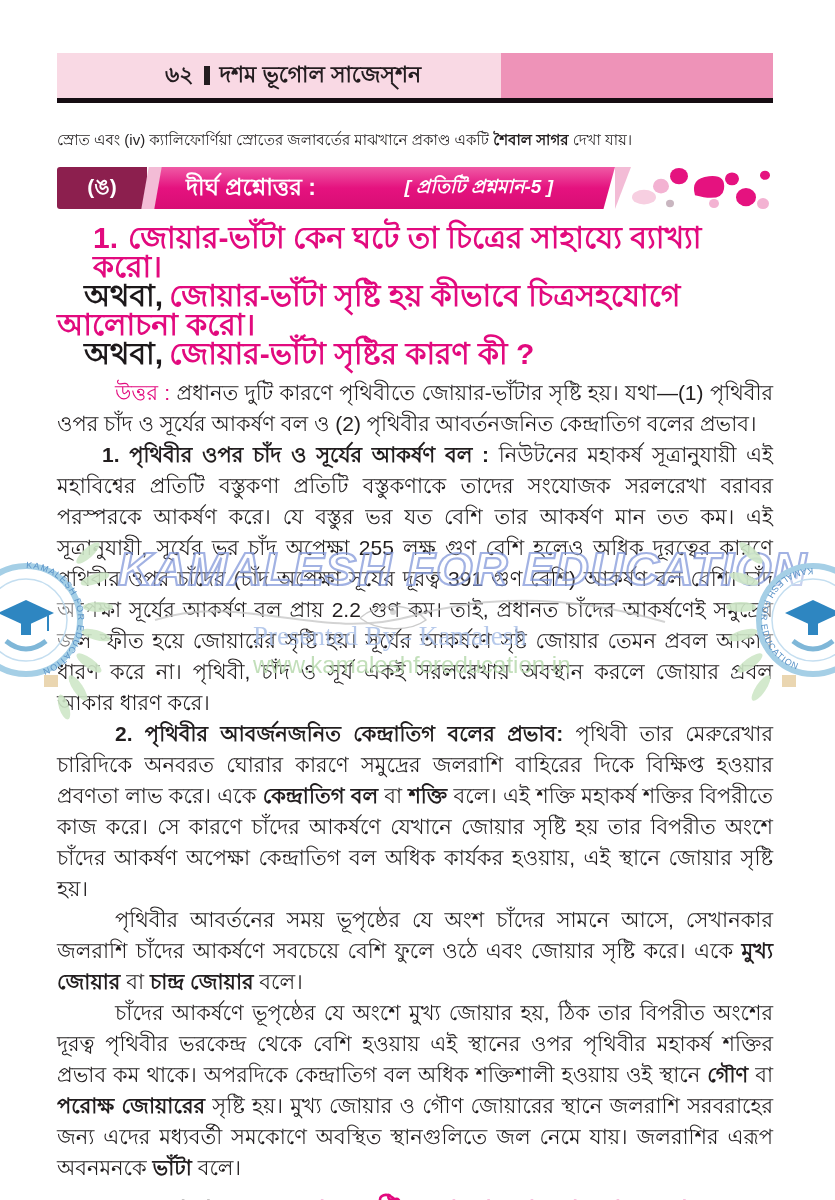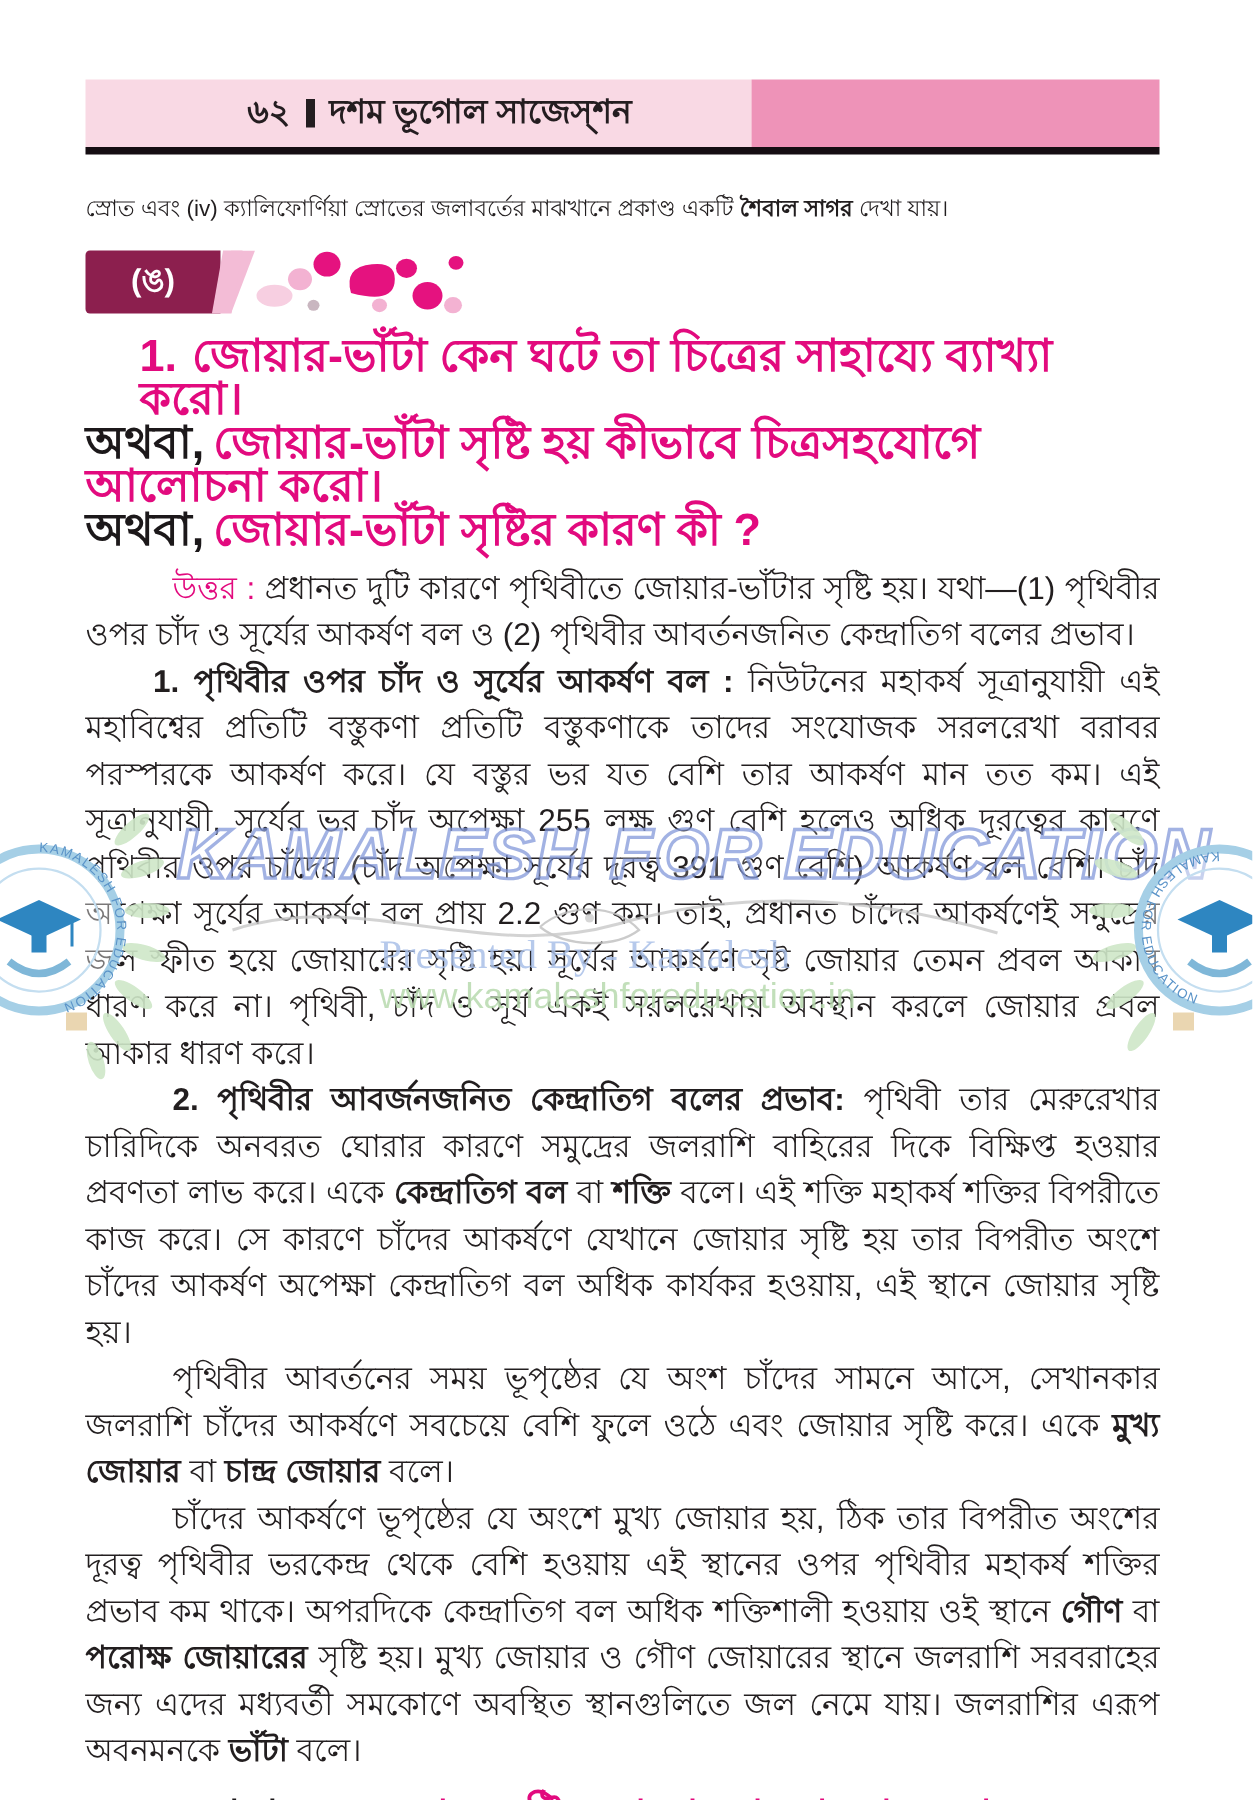--- a/index.html
+++ b/index.html
@@ -57,21 +57,21 @@
   .banner-title{font-weight:bold;font-size:23px;}
   .banner-marks{margin-left:auto;font-weight:bold;font-style:italic;font-size:19px;padding-right:18px;}
   .banner-deco{width:158px;position:relative;}
   .banner-deco svg{position:absolute;inset:0;width:100%;height:100%;}
 
   
   .q-block{margin-top:14px;font-size:30px;font-weight:bold;line-height:29px;}
   .q-head{padding-left:36px;}
   .q-num{color:var(--magenta-text);margin-right:10px;}
   .q-text{color:var(--magenta-text);}
-  .alt-prefix{color:#1c181a;margin-right:6px;}
+  .alt-prefix{color:#1c181a;margin-right:6px;margin-left:27px;}
   .q1 .q-alt{padding-left:0;}
   .q2 .q-alt{padding-left:58px;}
 
   
   .answer{margin-top:9px;}
   .para{font-size:21px;line-height:31px;text-align:justify;color:var(--body-black);}
   .ind-lg{text-indent:58px;}
   .ind-md{text-indent:45px;}
   .run-bold{font-weight:bold;}
   .run-label{font-weight:normal;color:var(--magenta-text);}
@@ -108,20 +108,24 @@
       </div>
       <div class="header-right"></div>
     </div>
     <div class="header-rule"></div>
 
     <p class="intro"><span>স্রোত এবং (iv) ক্যালিফোর্ণিয়া স্রোতের জলাবর্তের মাঝখানে প্রকাণ্ড একটি </span><span class="run-bold">শৈবাল সাগর</span><span> দেখা যায়।</span></p>
 
     <div class="banner">
       <div class="banner-index">(ঙ)</div>
       <div class="banner-notch"></div>
+      <div class="banner-main">
+        <span class="banner-title">দীর্ঘ প্রশ্নোত্তর :</span>
+        <span class="banner-marks">[ প্রতিটি প্রশ্নমান-5 ]</span>
+      </div>
       <div class="banner-deco">
         <svg viewBox="0 0 158 46" preserveAspectRatio="none">
           <polygon points="0,0 16,0 0,46" fill="#f3bcd6"></polygon>
           <circle cx="64" cy="10" r="9" fill="#e5127f"></circle>
           <path d="M80 31 q-5 -19 14 -21 q17 -2 15 14 q-2 15 -29 7 z" fill="#e5127f"></path>
           <circle cx="117" cy="13" r="7" fill="#e5127f"></circle>
           <circle cx="131" cy="33" r="10" fill="#e5127f"></circle>
           <circle cx="150" cy="9" r="5" fill="#e5127f"></circle>
           <circle cx="46" cy="21" r="8" fill="#f3b2d2"></circle>
           <ellipse cx="29" cy="33" rx="12" ry="8" fill="#f7cfe1"></ellipse>

